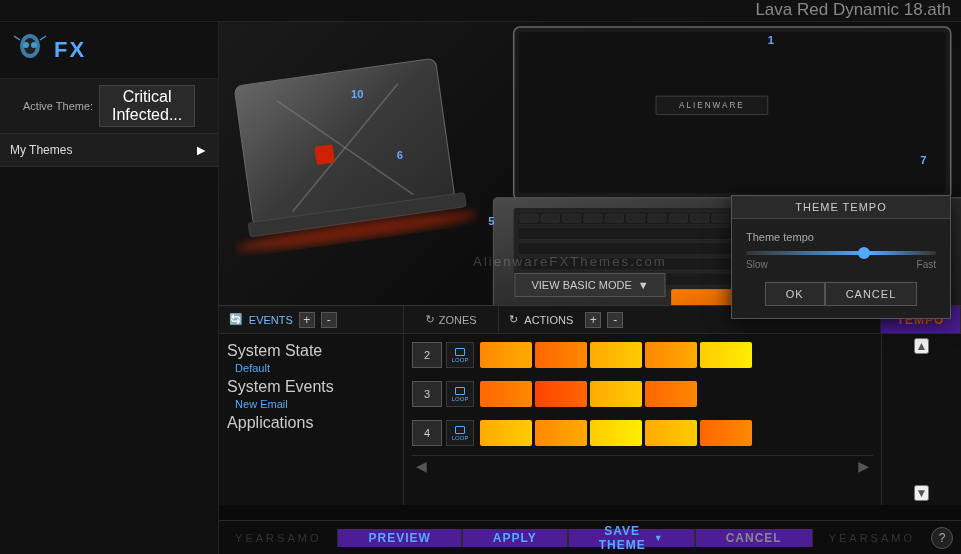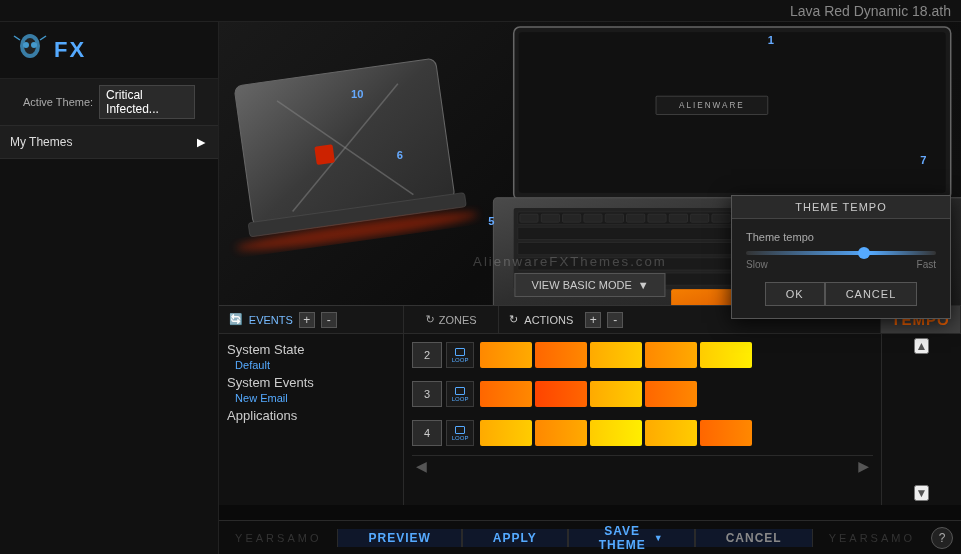--- a/index.html
+++ b/index.html
@@ -11,25 +11,25 @@
       overflow: hidden;
       color: #ccc;
       font-size: 12px;
     }
 
     
     .top-bar {
       height: 22px;
       background: #111;
       display: flex;
-      align-items: center;
+      align-items: flex-start;
       justify-content: flex-end;
       padding-right: 10px;
       border-bottom: 1px solid #222;
-      font-size: 14px;
+      font-size: 17px;
       color: #888;
     }
 
     
     .main-layout {
       display: flex;
       height: 532px;
     }
 
     
@@ -71,24 +71,25 @@
 
     .active-theme-label {
       color: #aaa;
       font-size: 11px;
       margin-right: 6px;
       white-space: nowrap;
     }
 
     .active-theme-value {
       color: #fff;
-      font-size: 12px;
+      font-size: 16px;
       background: #2a2a2a;
       padding: 2px 6px;
       border: 1px solid #444;
+      text-align: center;
     }
 
     .my-themes-row {
       display: flex;
       align-items: center;
       justify-content: space-between;
       padding: 8px 10px;
       background: #1e1e1e;
       border-bottom: 1px solid #2a2a2a;
       cursor: pointer;
@@ -196,31 +197,31 @@
     }
 
     .actions-col {
       flex: 1;
       background: #161616;
       gap: 6px;
     }
 
     .tempo-col {
       width: 80px;
-      background: #404040;
+      background: #4c1d95;
       justify-content: center;
       color: #ff6600;
-      font-size: 15px;
+      font-size: 12px;
       font-weight: bold;
       letter-spacing: 1px;
     }
 
     .event-group-title {
       color: #ccc;
-      font-size: 13px;
+      font-size: 16px;
       margin-top: 4px;
     }
 
     .event-item {
       color: #5af;
       font-size: 11px;
       padding-left: 8px;
       margin-top: 2px;
     }
 
@@ -350,21 +351,21 @@
     .footer-buttons {
       display: flex;
       gap: 0;
       flex: 1;
       justify-content: center;
     }
 
     .footer-btn {
       padding: 0 30px;
       height: 18px;
-      background: #0f172a;
+      background: #4c1d95;
       border: none;
       border-left: 1px solid #2a2a2a;
       border-right: 1px solid #2a2a2a;
       color: #5af;
       font-size: 12px;
       letter-spacing: 1px;
       cursor: pointer;
       font-weight: bold;
     }
 

